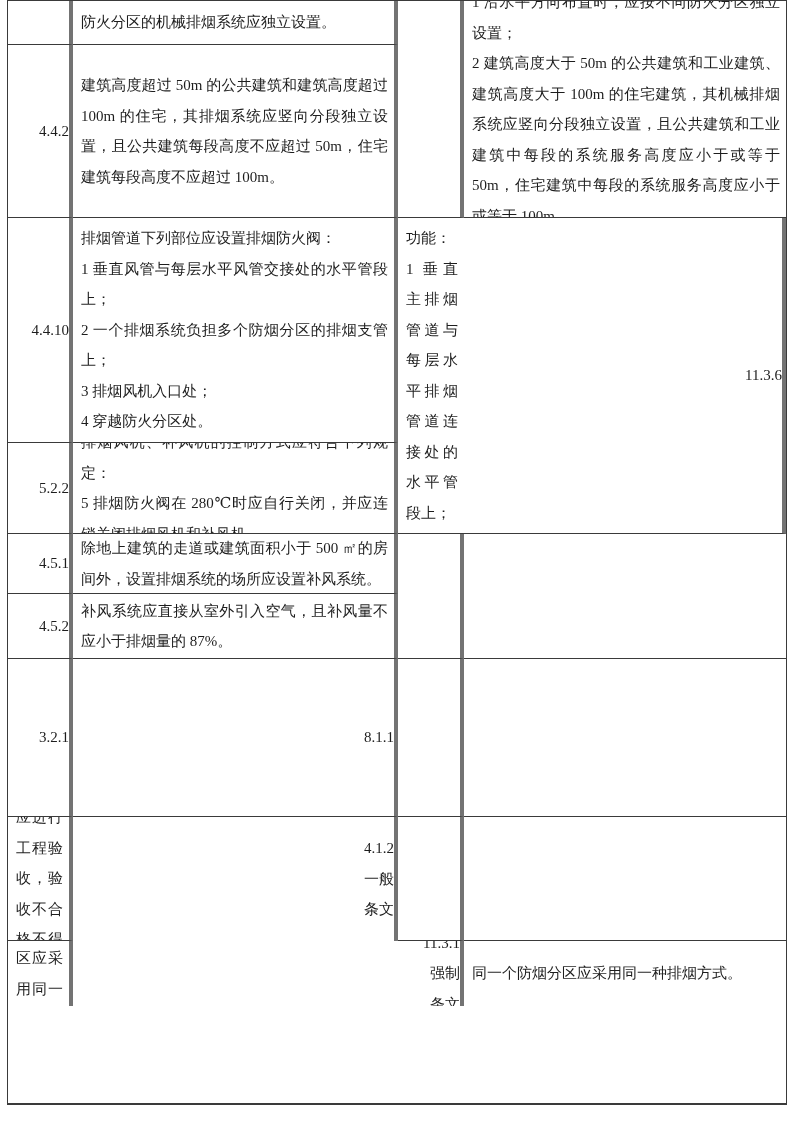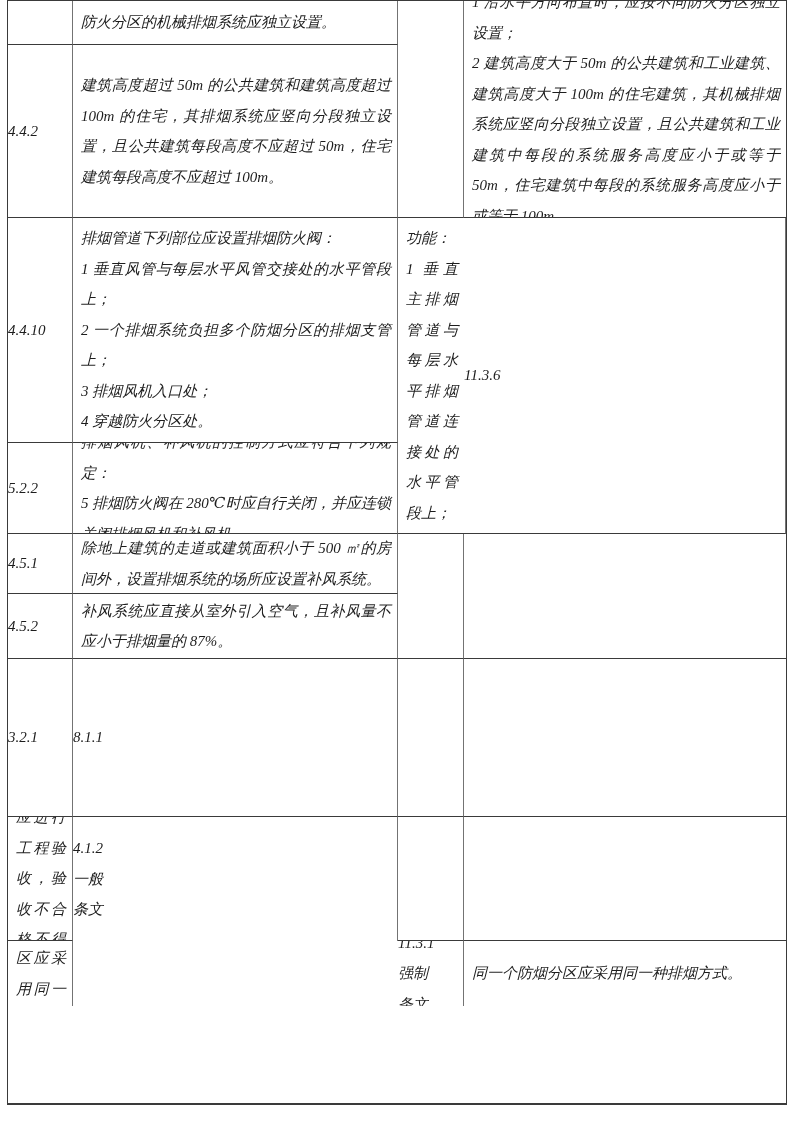--- a/index.html
+++ b/index.html
@@ -8,33 +8,33 @@
     width:794px; height:1123px; background:#ffffff; position:relative;
     font-family:"Liberation Serif","DejaVu Serif",serif;
     color:#1d1d1d;
   }
   .doc-table {
     position:absolute; left:7px; top:0;
     display:flex;
     border:1px solid #3a3a3a;
     border-bottom-width:2px;
   }
-  .half { display:grid;font-style:italic; }
+  .half { display:grid; }
   .half-left  { grid-template-columns:65px 325px;
     grid-template-rows:44px 173px 225px 91px 60px 65px 158px 124px 65px 97px; }
   .half-right { grid-template-columns:66px 322px;
     grid-template-rows:217px 316px 125px 158px 124px 65px 97px; }
   .cell {
-    border-right:1px solid #737373;
+    border-right:4px solid #737373;
     border-bottom:1px solid #3a3a3a;
     display:flex; align-items:center; overflow:hidden;
   }
   .cell > .inner { width:100%; }
   .code .inner {
-    text-align:left; font-size:15px; line-height:30.5px; white-space:pre-wrap;
+    text-align:right; font-size:15px; line-height:30.5px; white-space:pre-wrap;
   }
   .text .inner {
     padding:0 6px 0 8px; font-size:15px; line-height:30.5px;
     white-space:pre-wrap; text-align:justify;
   }
   .no-bb { border-bottom:none; }
   .no-br { border-right:none; }
 </style>
 </head>
 <body>

